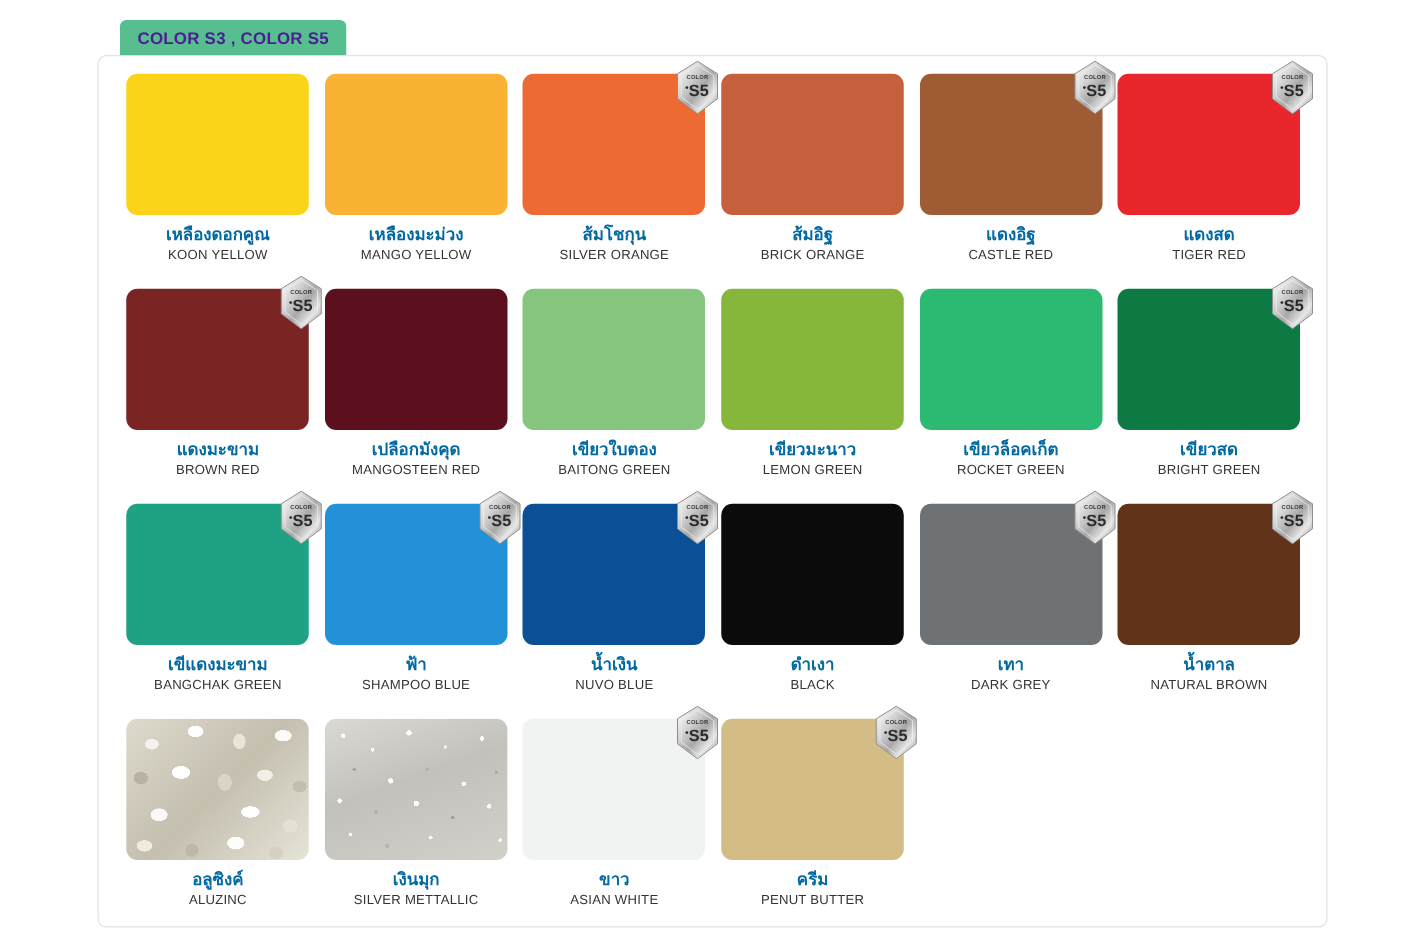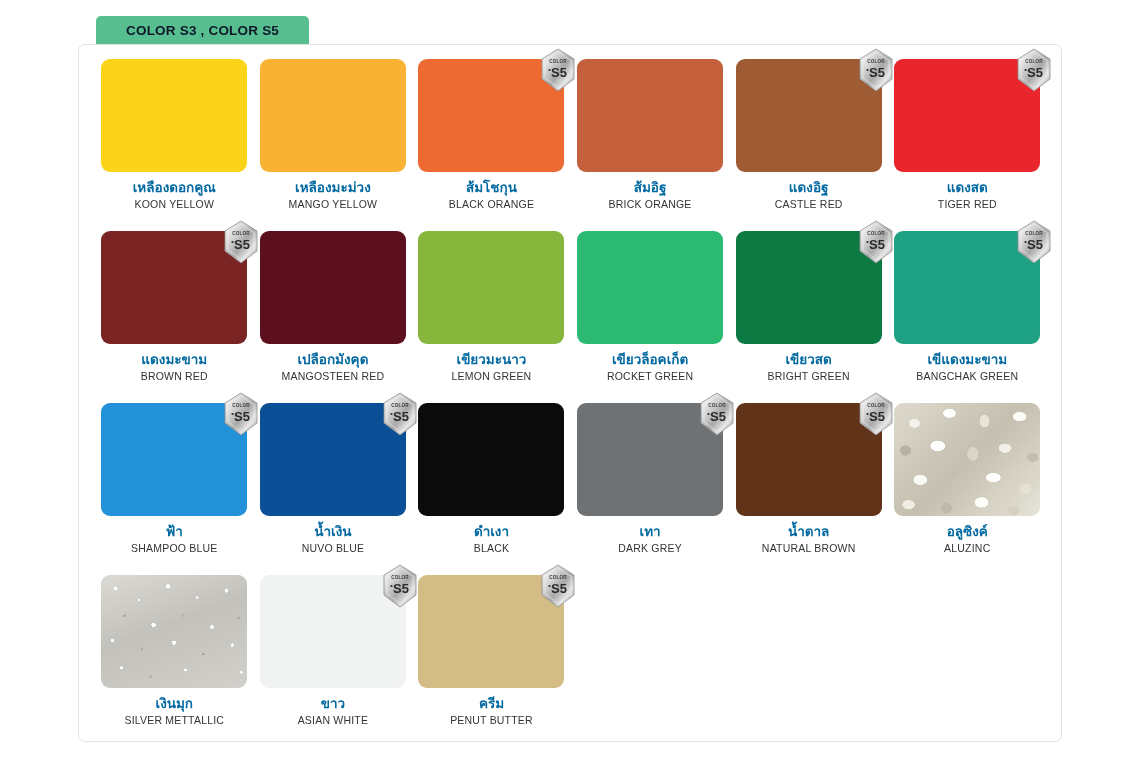--- a/index.html
+++ b/index.html
@@ -26,26 +26,26 @@
     top: 16px;
     width: 1140px;
     height: 28px;
   }
 
   .tab {
     position: absolute;
     left: 96px;
     top: 0;
     height: 28px;
-    padding: 0 30px;
+    padding: 0 14px;
     display: flex;
     align-items: center;
     background: #57bf8f;
     border-radius: 5px 5px 0 0;
-    color: #0f172a;
+    color: #4c1d95;
     font-size: 13.5px;
     font-weight: bold;
     letter-spacing: 0.2px;
     white-space: nowrap;
   }
 
   
   .card {
     position: absolute;
     left: 78px;
@@ -217,21 +217,21 @@
                 <polygon points="20,1 36,11 36,31 20,43 4,31 4,11" fill="url(#bg2)" stroke="#8e8e8e" stroke-width="0.8"></polygon>
                 <polygon points="20,4 33,12.5 33,29.5 20,39.5 7,29.5 7,12.5" fill="none" stroke="#f2f2f2" stroke-width="0.7" opacity="0.85"></polygon>
                 <text x="20" y="15" text-anchor="middle" font-family="Liberation Sans, sans-serif" font-size="4.6" font-weight="bold" fill="#3a3a3a" letter-spacing="0.2">COLOR</text>
                 <text x="21" y="28.5" text-anchor="middle" font-family="Liberation Sans, sans-serif" font-size="13" font-weight="bold" fill="#2b2b2b">S5</text>
                 <circle cx="11.5" cy="22" r="1.1" fill="#2b2b2b"></circle>
               </svg>
             </div>
           </div>
           <div class="labels">
             <div class="name-th">ส้มโชกุน</div>
-            <div class="name-en">BLACK ORANGE</div>
+            <div class="name-en">SILVER ORANGE</div>
           </div>
         </div>
         <div class="cell">
           <div class="swatch-wrap">
             <div class="swatch" style="background: rgb(196, 96, 60);"></div>
           </div>
           <div class="labels">
             <div class="name-th">ส้มอิฐ</div>
             <div class="name-en">BRICK ORANGE</div>
           </div>
@@ -321,20 +321,29 @@
           <div class="swatch-wrap">
             <div class="swatch" style="background: rgb(92, 16, 30);"></div>
           </div>
           <div class="labels">
             <div class="name-th">เปลือกมังคุด</div>
             <div class="name-en">MANGOSTEEN RED</div>
           </div>
         </div>
         <div class="cell">
           <div class="swatch-wrap">
+            <div class="swatch" style="background: rgb(133, 197, 126);"></div>
+          </div>
+          <div class="labels">
+            <div class="name-th">เขียวใบตอง</div>
+            <div class="name-en">BAITONG GREEN</div>
+          </div>
+        </div>
+        <div class="cell">
+          <div class="swatch-wrap">
             <div class="swatch" style="background: rgb(134, 183, 60);"></div>
           </div>
           <div class="labels">
             <div class="name-th">เขียวมะนาว</div>
             <div class="name-en">LEMON GREEN</div>
           </div>
         </div>
         <div class="cell">
           <div class="swatch-wrap">
             <div class="swatch" style="background: rgb(44, 185, 114);"></div>

